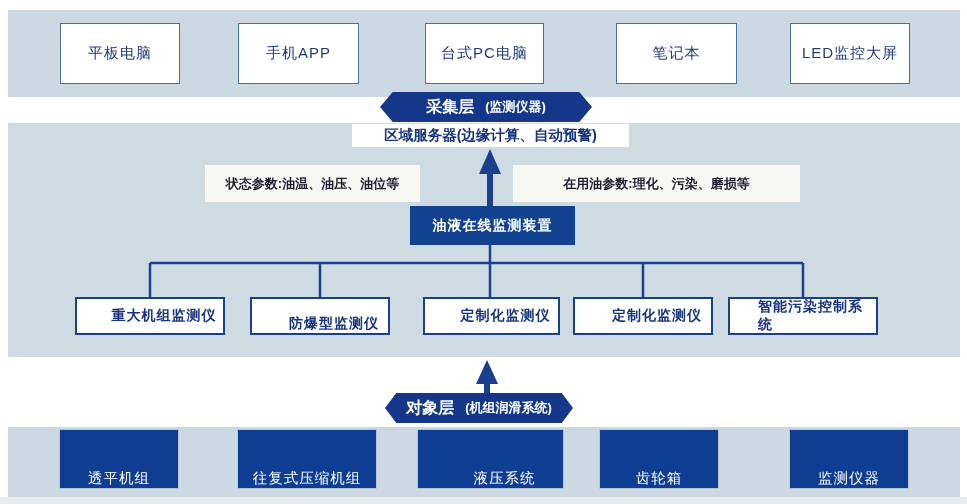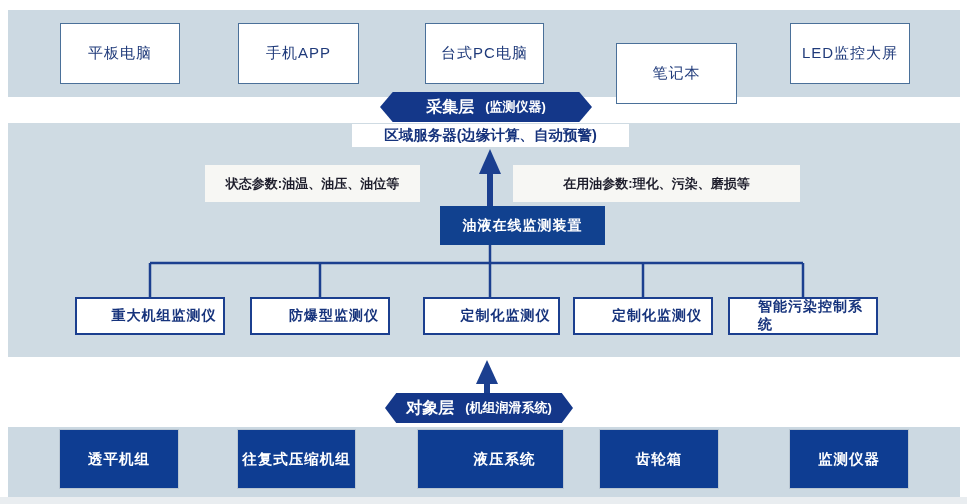--- a/index.html
+++ b/index.html
@@ -21,22 +21,22 @@
   .top-row .wbox{top:23px;height:59px;text-align:right;}
 
   .mbox{
     position:absolute;top:297px;height:38px;background:#ffffff;border:2px solid #1b3f8f;
     display:flex;align-items:center;justify-content:center;
     color:#16337c;font-size:14px;font-weight:bold;letter-spacing:1px;box-sizing:border-box;padding-left:28px;
   }
 
   .nbox{
     position:absolute;background:#0e3d92;
-    display:flex;align-items:center;justify-content:center;
-    color:#ffffff;font-size:14.5px;font-weight:bold;letter-spacing:1px;
+    display:flex;align-items:flex-end;justify-content:center;
+    color:#ffffff;font-size:14.5px;font-weight:normal;letter-spacing:1px;
   }
   .bottom-row .nbox{top:430px;height:58px;box-shadow:0 0 0 1px #b9c6d2;}
 
   .pill{
     position:absolute;height:30px;background:#143789;color:#ffffff;
     display:flex;align-items:center;justify-content:center;gap:11px;
     clip-path:polygon(6% 0,94% 0,100% 50%,94% 100%,6% 100%,0 50%);
     white-space:nowrap;z-index:5;
   }
   .pill .main{font-size:16px;font-weight:bold;}
@@ -50,21 +50,21 @@
 
   .labelbox{
     position:absolute;top:165px;height:37px;background:#f7f7f4;
     display:flex;align-items:center;justify-content:center;
     color:#1d1d2b;font-size:13px;font-weight:bold;z-index:4;white-space:nowrap;
   }
 
   #device-box{
     position:absolute;left:410px;top:206px;width:165px;height:39px;background:#11418f;
     display:flex;align-items:center;justify-content:center;
-    color:#ffffff;font-size:14px;font-weight:bold;letter-spacing:1px;z-index:4;margin-left:30px;
+    color:#ffffff;font-size:14px;font-weight:bold;letter-spacing:1px;z-index:4;
   }
 
   #connector-svg{position:absolute;left:0;top:0;width:967px;height:504px;z-index:2;pointer-events:none;}
 </style>
 </head>
 <body>
 
 <div id="canvas">
 
   <div class="band" id="band-top"></div>
@@ -94,21 +94,21 @@
   <div class="top-row">
     <div class="wbox" style="left:60px;width:118px;">
         <span>平板电脑</span>
       </div>
     <div class="wbox" style="left:238px;width:119px;">
         <span>手机APP</span>
       </div>
     <div class="wbox" style="left:425px;width:117px;">
         <span>台式PC电脑</span>
       </div>
-    <div class="wbox" style="left:616px;width:119px;margin-top:20px;">
+    <div class="wbox" style="left:616px;width:119px;">
         <span>笔记本</span>
       </div>
     <div class="wbox" style="left:790px;width:118px;">
         <span>LED监控大屏</span>
       </div>
   </div>
 
   <div class="pill" style="left:380px;top:92px;width:212px;">
     <span class="main">采集层</span>
     <span class="sub">(监测仪器)</span>
@@ -126,21 +126,21 @@
   </div>
 
   <div id="device-box">
     <span>油液在线监测装置</span>
   </div>
 
   <div class="monitor-row">
     <div class="mbox" style="left:75px;width:150px;">
         <span>重大机组监测仪</span>
       </div>
-    <div class="mbox" style="left:250px;width:140px;">
+    <div class="mbox" style="left:250px;width:140px;align-items:flex-end;">
         <span>防爆型监测仪</span>
       </div>
     <div class="mbox" style="left:423px;width:137px;">
         <span>定制化监测仪</span>
       </div>
     <div class="mbox" style="left:573px;width:140px;">
         <span>定制化监测仪</span>
       </div>
     <div class="mbox" style="left:728px;width:150px;">
         <span>智能污染控制系统</span>
@@ -149,21 +149,21 @@
 
   <div class="pill" style="left:385px;top:393px;width:188px;">
     <span class="main">对象层</span>
     <span class="sub">(机组润滑系统)</span>
   </div>
 
   <div class="bottom-row">
     <div class="nbox" style="left:60px;width:118px;">
         <span>透平机组</span>
       </div>
-    <div class="nbox" style="left:238px;width:117px;">
+    <div class="nbox" style="left:238px;width:138px;">
         <span>往复式压缩机组</span>
       </div>
     <div class="nbox" style="left:418px;width:117px;padding-left:28px;">
         <span>液压系统</span>
       </div>
     <div class="nbox" style="left:600px;width:118px;">
         <span>齿轮箱</span>
       </div>
     <div class="nbox" style="left:790px;width:118px;">
         <span>监测仪器</span>

